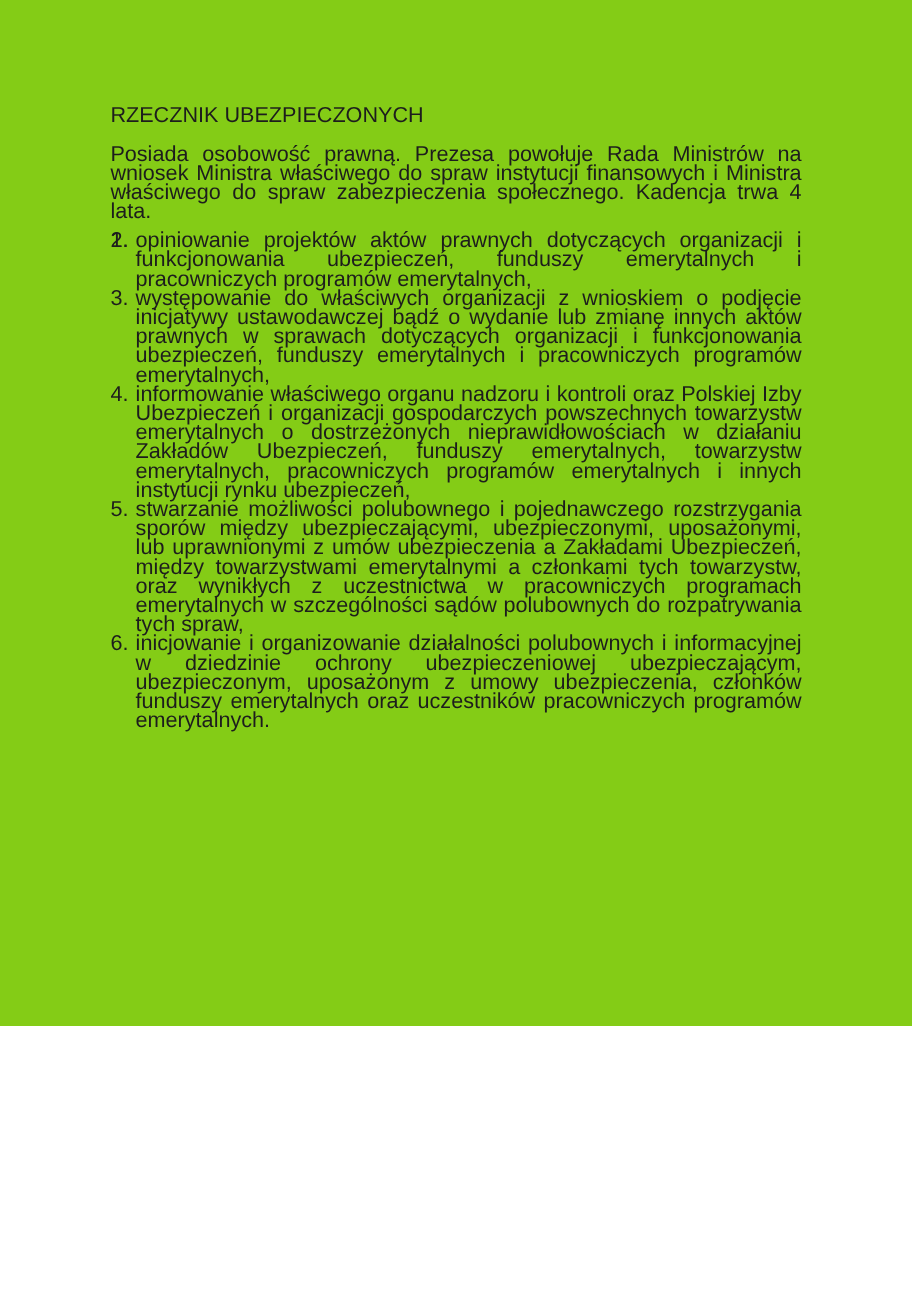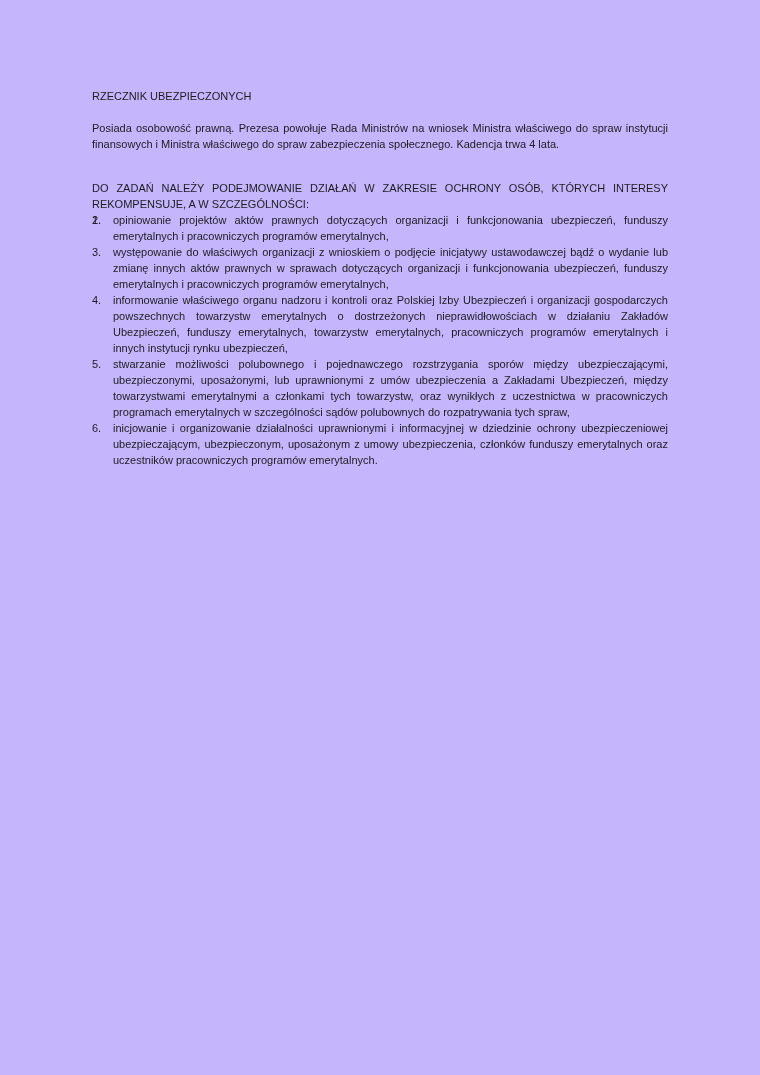--- a/index.html
+++ b/index.html
@@ -3,37 +3,37 @@
 <meta charset="utf-8">
 <style>
   html, body {
     margin: 0;
     padding: 0;
     background: #ffffff;
   }
   .page {
     position: relative;
     width: 760px;
-    height: 1075px;
-    background: #c4b5fd;
+    height: 855px;
+    background: #84cc16;
     box-sizing: border-box;
     padding: 88px 92px 0 92px;
     font-family: "Liberation Sans", "DejaVu Sans", sans-serif;
-    font-size: 11px;
+    font-size: 18px;
     line-height: 16px;
     color: #1d1d1d;
     overflow: hidden;
   }
   .doc-title {
     margin: 0 0 16px 0;
     text-align: left;
     white-space: nowrap;
   }
   .para {
-    margin: 0 0 28px 0;
+    margin: 0 0 8px 0;
     text-align: justify;
   }
   .tasks-heading {
     margin: 0;
     text-align: justify;
   }
   ol.tasks {
     list-style: none;
     margin: 0;
     padding: 0;
@@ -52,21 +52,20 @@
 </style>
 </head>
 <body>
 
 <div class="page">
 
   <p class="doc-title">RZECZNIK UBEZPIECZONYCH</p>
 
   <p class="para">Posiada osobowość prawną. Prezesa powołuje Rada Ministrów na wniosek Ministra właściwego do spraw instytucji finansowych i Ministra właściwego do spraw zabezpieczenia społecznego. Kadencja trwa 4 lata.</p>
 
-  <p class="tasks-heading">DO ZADAŃ NALEŻY PODEJMOWANIE DZIAŁAŃ W ZAKRESIE OCHRONY OSÓB, KTÓRYCH INTERESY REKOMPENSUJE, A W SZCZEGÓLNOŚCI:</p>
 
   <ol class="tasks">
     <li>
       <span class="num">1.</span>
     </li>
     <li>
       <span class="num">2.</span>
       <span class="task-text">opiniowanie projektów aktów prawnych dotyczących organizacji i funkcjonowania ubezpieczeń, funduszy emerytalnych i pracowniczych programów emerytalnych,</span>
     </li>
     <li>
@@ -76,17 +75,17 @@
     <li>
       <span class="num">4.</span>
       <span class="task-text">informowanie właściwego organu nadzoru i kontroli oraz Polskiej Izby Ubezpieczeń i organizacji gospodarczych powszechnych towarzystw emerytalnych o dostrzeżonych nieprawidłowościach w działaniu Zakładów Ubezpieczeń, funduszy emerytalnych, towarzystw emerytalnych, pracowniczych programów emerytalnych i innych instytucji rynku ubezpieczeń,</span>
     </li>
     <li>
       <span class="num">5.</span>
       <span class="task-text">stwarzanie możliwości polubownego i pojednawczego rozstrzygania sporów między ubezpieczającymi, ubezpieczonymi, uposażonymi, lub uprawnionymi z umów ubezpieczenia a Zakładami Ubezpieczeń, między towarzystwami emerytalnymi a członkami tych towarzystw, oraz wynikłych z uczestnictwa w pracowniczych programach emerytalnych w szczególności sądów polubownych do rozpatrywania tych spraw,</span>
     </li>
     <li>
       <span class="num">6.</span>
-      <span class="task-text">inicjowanie i organizowanie działalności uprawnionymi i informacyjnej w dziedzinie ochrony ubezpieczeniowej ubezpieczającym, ubezpieczonym, uposażonym z umowy ubezpieczenia, członków funduszy emerytalnych oraz uczestników pracowniczych programów emerytalnych.</span>
+      <span class="task-text">inicjowanie i organizowanie działalności polubownych i informacyjnej w dziedzinie ochrony ubezpieczeniowej ubezpieczającym, ubezpieczonym, uposażonym z umowy ubezpieczenia, członków funduszy emerytalnych oraz uczestników pracowniczych programów emerytalnych.</span>
     </li>
   </ol>
 
 </div>
 
 </body></html>

